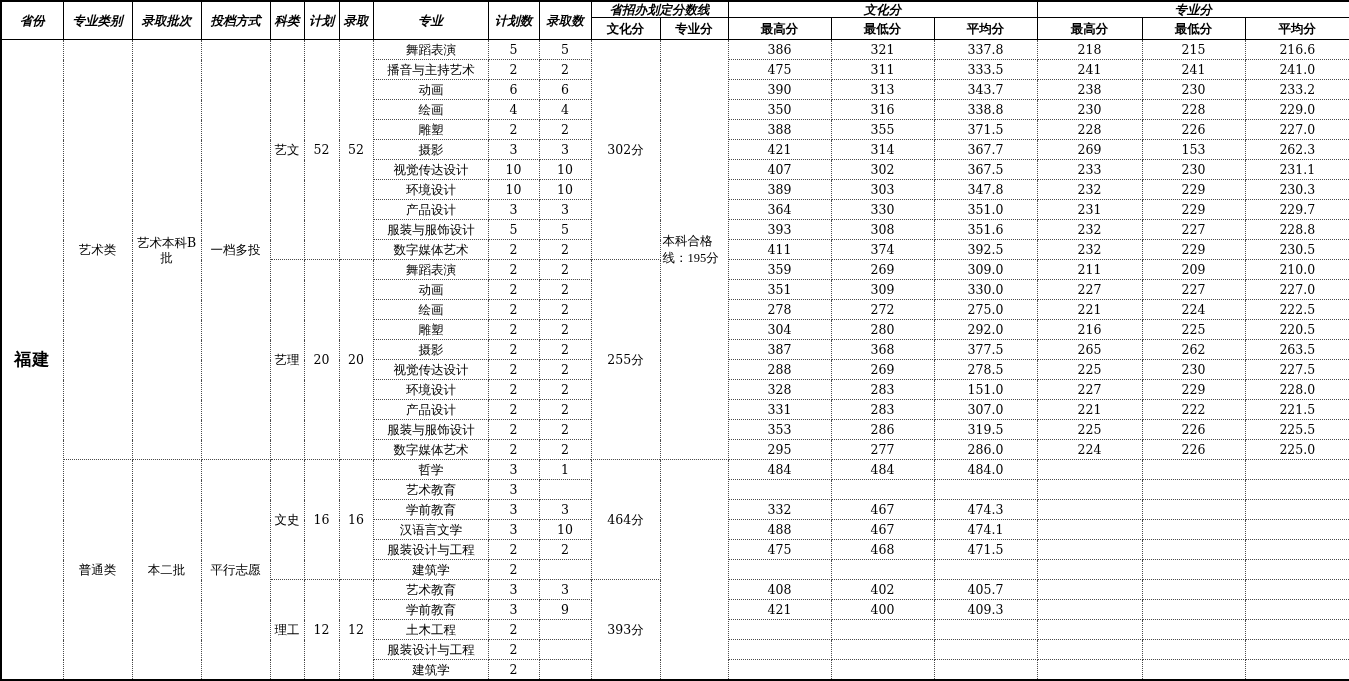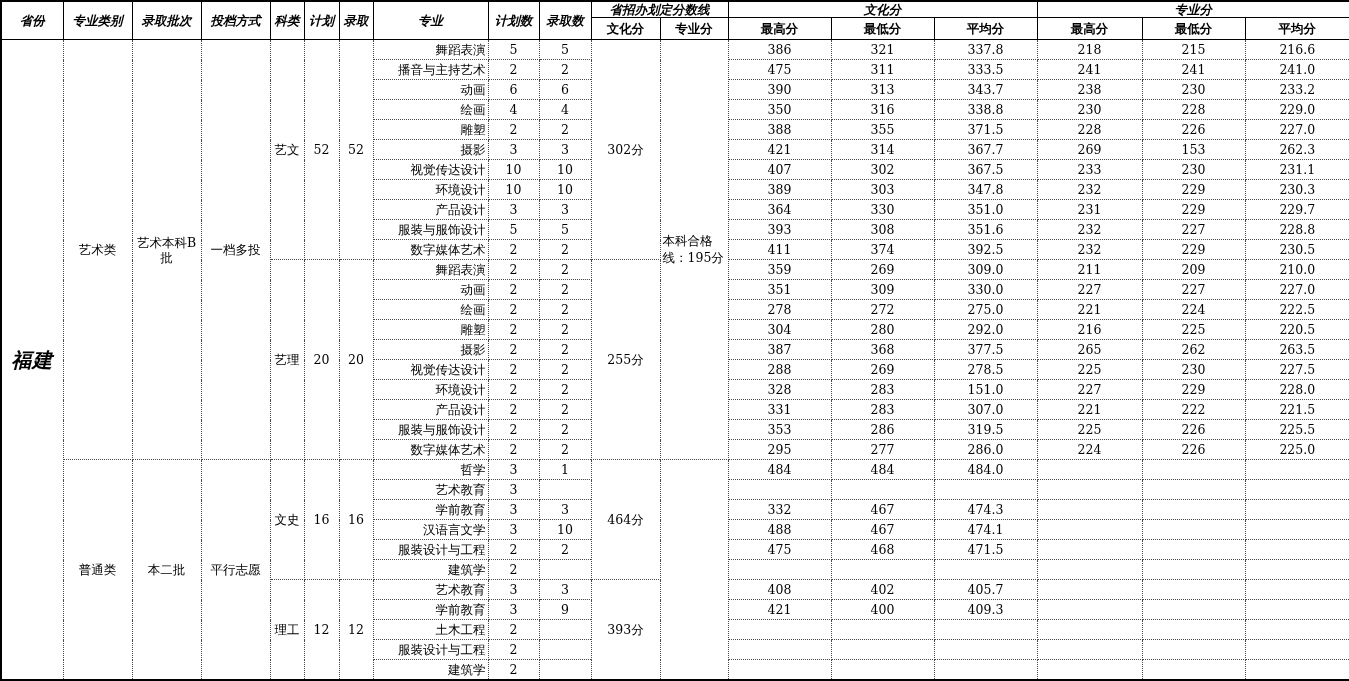--- a/index.html
+++ b/index.html
@@ -27,23 +27,23 @@
     text-align:center;
     background:#fff;
   }
   thead tr.h1{height:16px;font-style:italic;}
   thead tr.h2{height:22px;}
   tbody td{
     border:1px dotted #4a4a4a;
     text-align:center;
     height:19px;
   }
-  tbody td.major{text-align:right;padding-left:3px;}
-  tbody td.province{font-size:20px;font-weight:bold;letter-spacing:1px;font-style:italic;}
-  tbody td.wrapleft{text-align:left;line-height:1.35;padding-left:2px;}
+  tbody td.major{text-align:center;padding-left:3px;}
+  tbody td.province{font-size:17px;font-weight:bold;letter-spacing:1px;}
+  tbody td.wrapleft{text-align:left;line-height:1.35;padding-left:2px;font-family:Liberation Serif, serif;}
 </style>
 </head>
 <body>
 
 <table>
   <colgroup>
     <col style="width:62px">
       <col style="width:69px">
       <col style="width:69px">
       <col style="width:69px">

